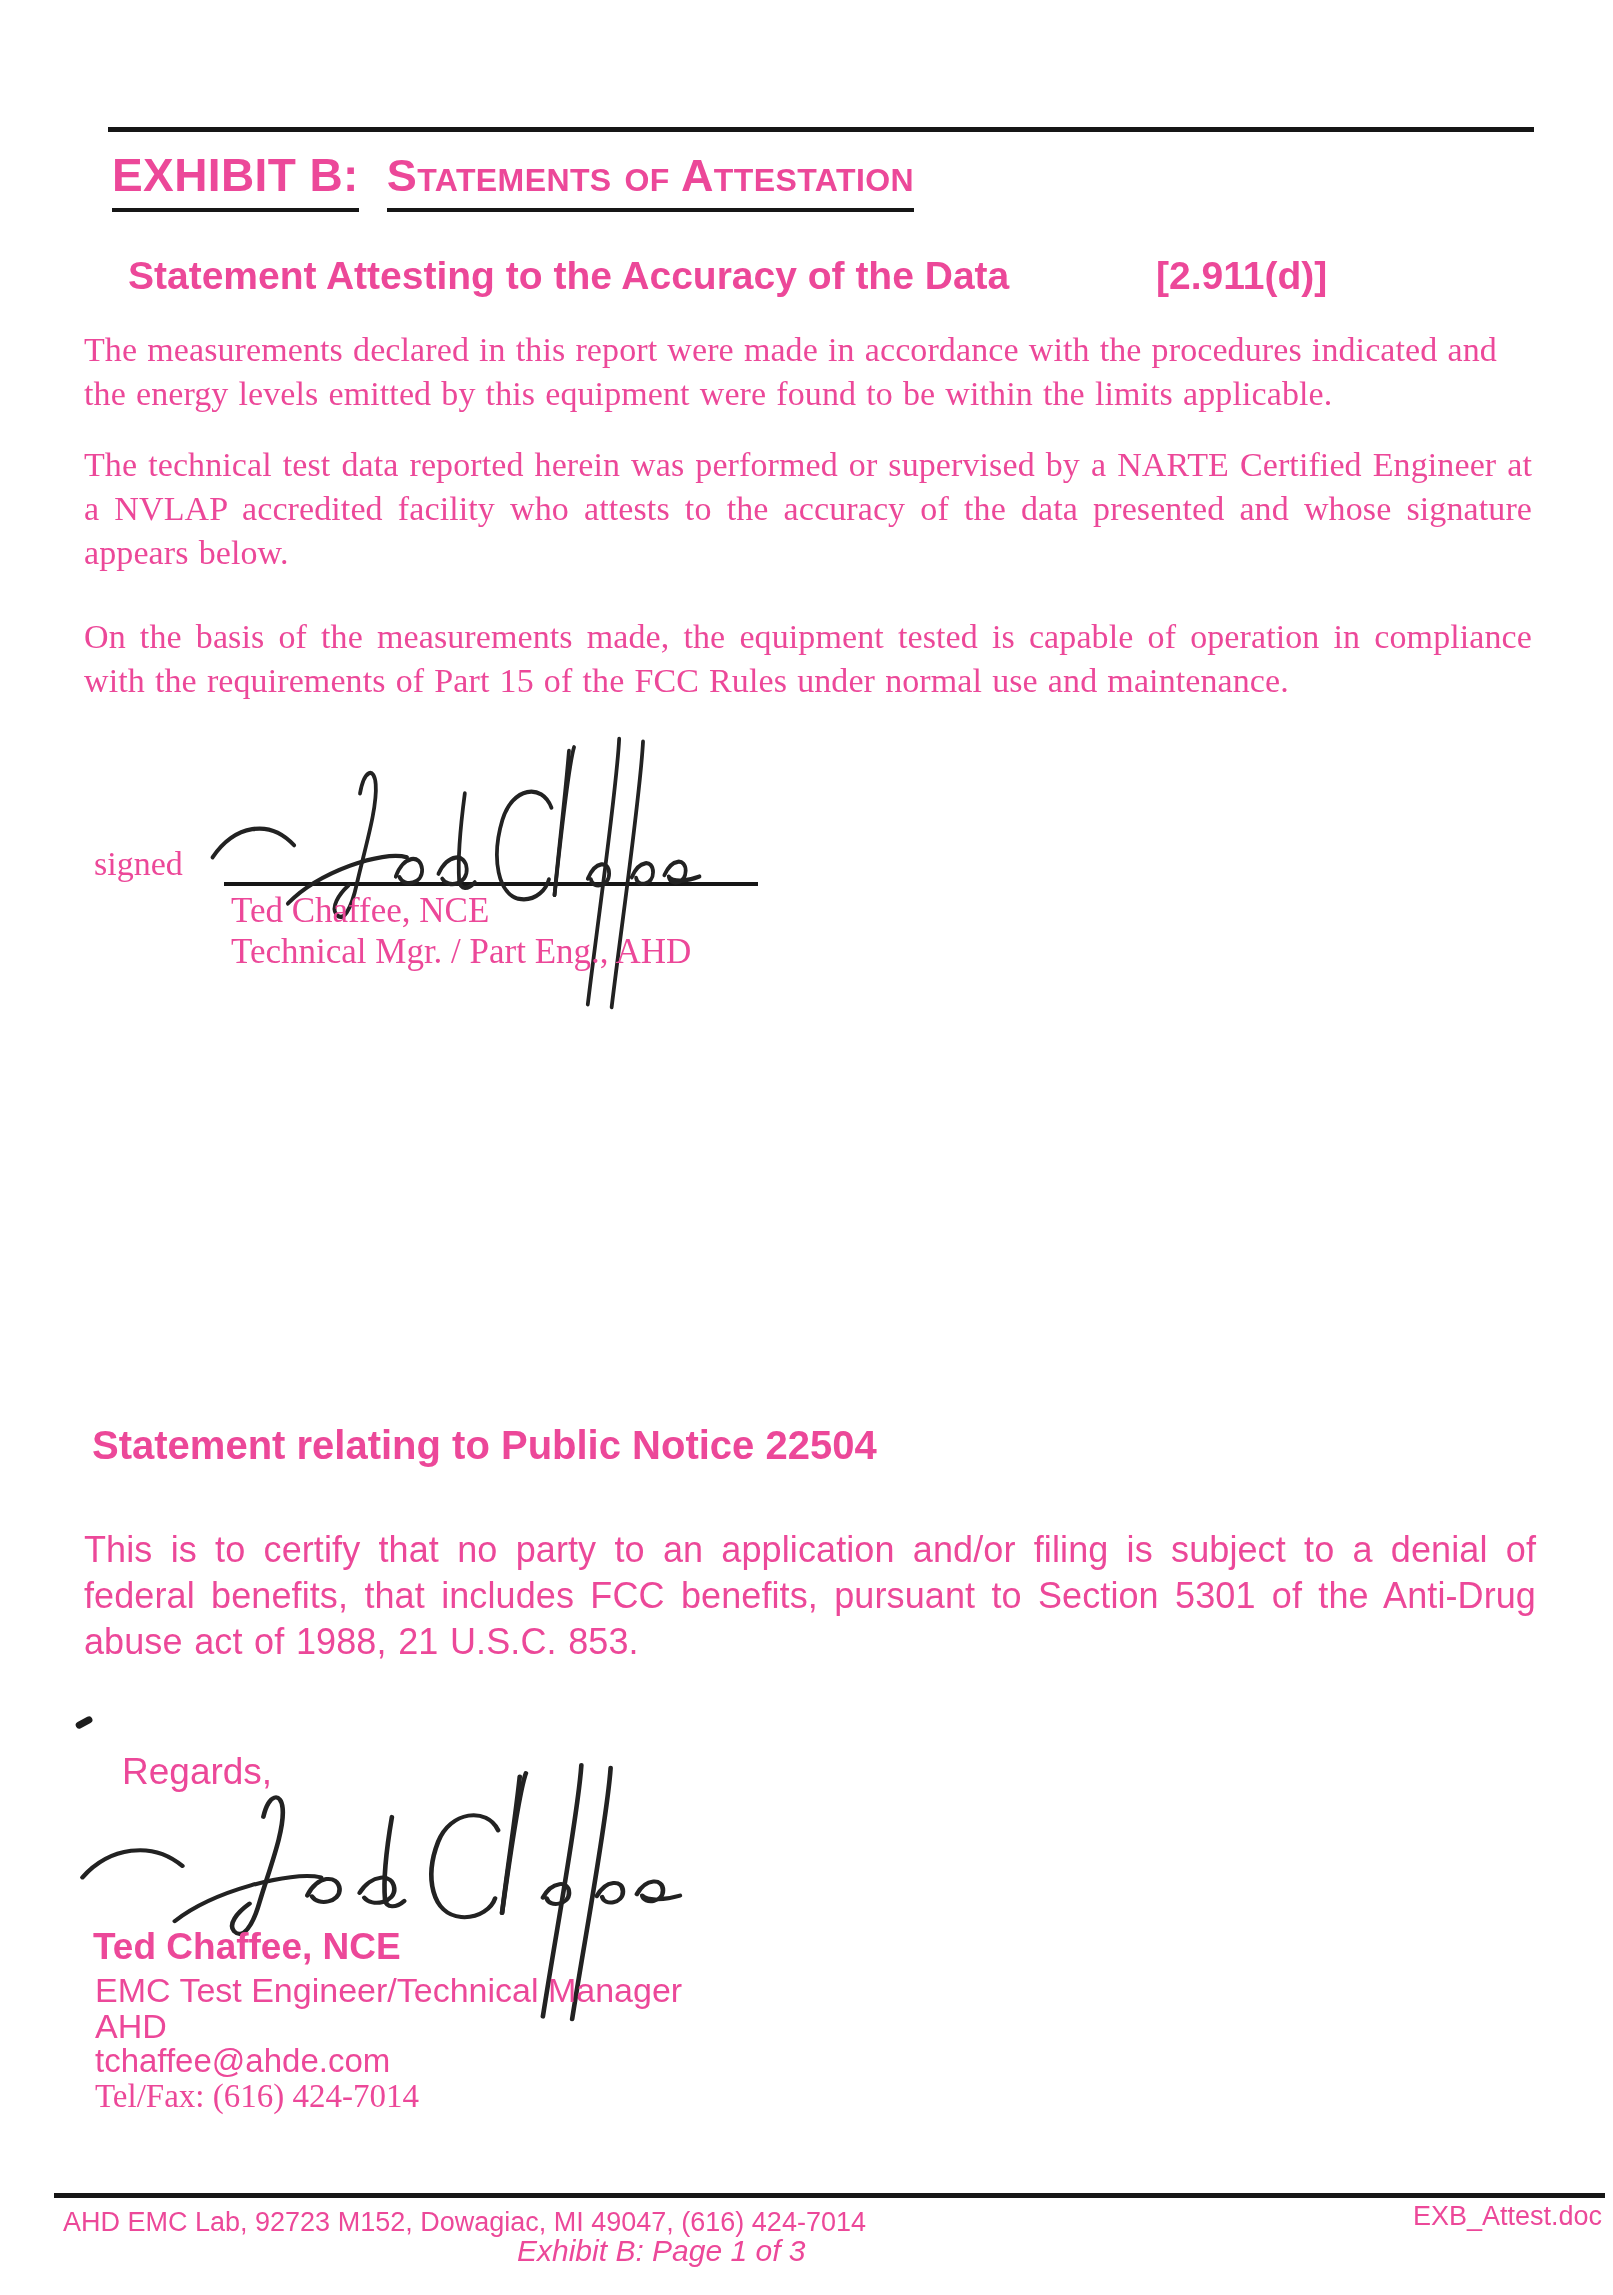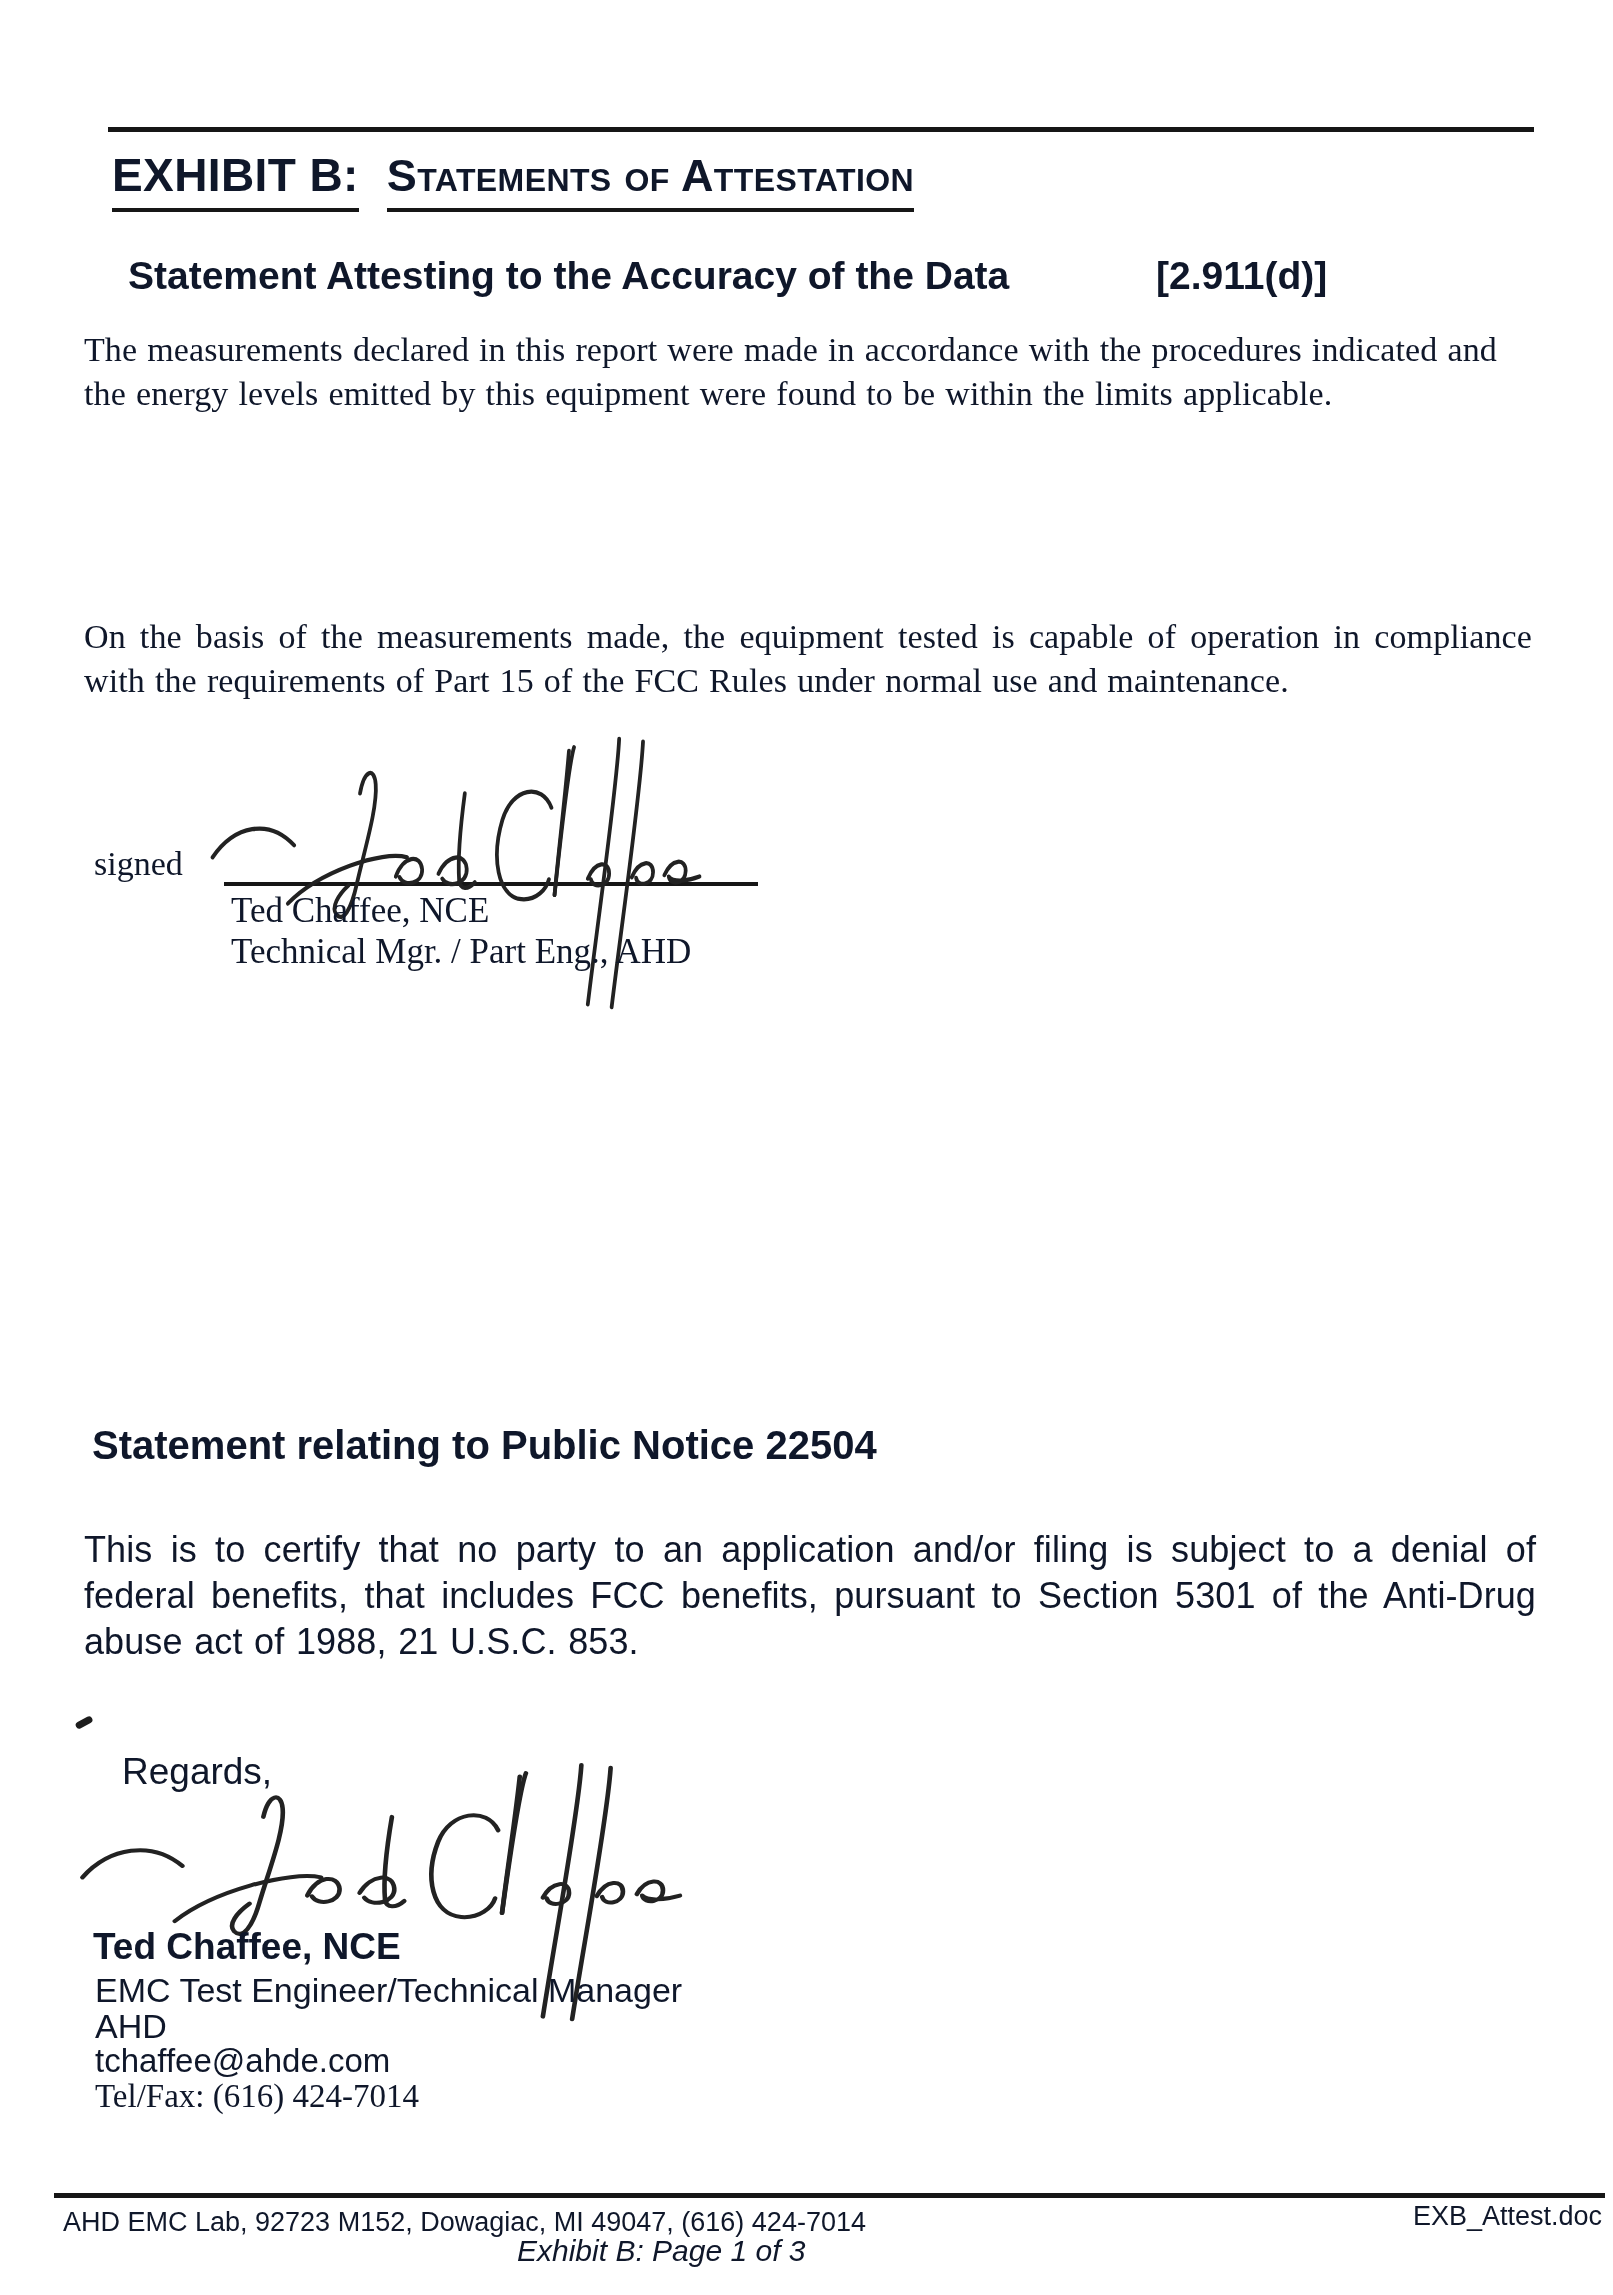--- a/index.html
+++ b/index.html
@@ -2,21 +2,21 @@
 <html style="font-size:12px"><head>
 <meta charset="utf-8">
 <style>
   html,body{margin:0;padding:0;background:#e8e8e8;}
   .page{
     position:relative;
     width:1614px;height:2295px;
     background:#ffffff;
     overflow:hidden;
     font-family:"Liberation Serif", serif;
-    color:#0f172a;
+    color:#ec4899;
   }
   .abs{position:absolute;}
   .rule{background:#161616;}
   .serif{font-family:"Liberation Serif", serif;}
   .sans{font-family:"Liberation Sans", sans-serif;}
   .bold{font-weight:bold;}
   .just{text-align:justify;text-align-last:left;}
   .para{font-size:34px;line-height:44px;width:1448px;letter-spacing:0.1px;word-spacing:1.5px;}
   .para-sans{font-size:36px;line-height:46px;width:1452px;letter-spacing:0.1px;word-spacing:1.5px;}
   .exhibit-h{font-family:"Liberation Sans", sans-serif;font-weight:bold;font-size:46px;letter-spacing:0.4px;white-space:nowrap;}
@@ -56,20 +56,21 @@
   <div class="abs rule" style="left:108px;top:127px;width:1426px;height:4.5px;"></div>
 
   <div class="abs exhibit-h" style="left:112px;top:148px;">
     <span class="seg">EXHIBIT B:</span><span style="display:inline-block;width:28px;"></span><span class="seg smallcaps">Statements of Attestation</span>
   </div>
 
   <div class="abs h2" style="left:84px;top:254px;">Statement Attesting to the Accuracy of the Data</div>
   <div class="abs h2" style="left:1112px;top:254px;">[2.911(d)]</div>
 
   <p class="abs serif para" style="left:84px;top:328px;margin:0;">The measurements declared in this report were made in accordance with the procedures indicated and the energy levels emitted by this equipment were found to be within the limits applicable.</p>
+  <p class="abs serif para just" style="left:84px;top:443px;margin:0;">The technical test data reported herein was performed or supervised by a NARTE Certified Engineer at a NVLAP accredited facility who attests to the accuracy of the data presented and whose signature appears below.</p>
   <p class="abs serif para just" style="left:84px;top:615px;margin:0;">On the basis of the measurements made, the equipment tested is capable of operation in compliance with the requirements of Part 15 of the FCC Rules under normal use and maintenance.</p>
 
   <div class="abs serif" style="left:94px;top:845px;font-size:34px;">signed</div>
   <div class="abs rule" style="left:224px;top:882px;width:534px;height:3.7px;"></div>
 
   <svg class="abs" style="left:200px;top:726px;" width="502" height="284" viewBox="0 0 800 400" preserveAspectRatio="none">
     <use href="#ted-chaffee-sig"></use>
   </svg>
 
   <div class="abs serif" style="left:231px;top:891px;font-size:35px;">Ted Chaffee, NCE</div>

